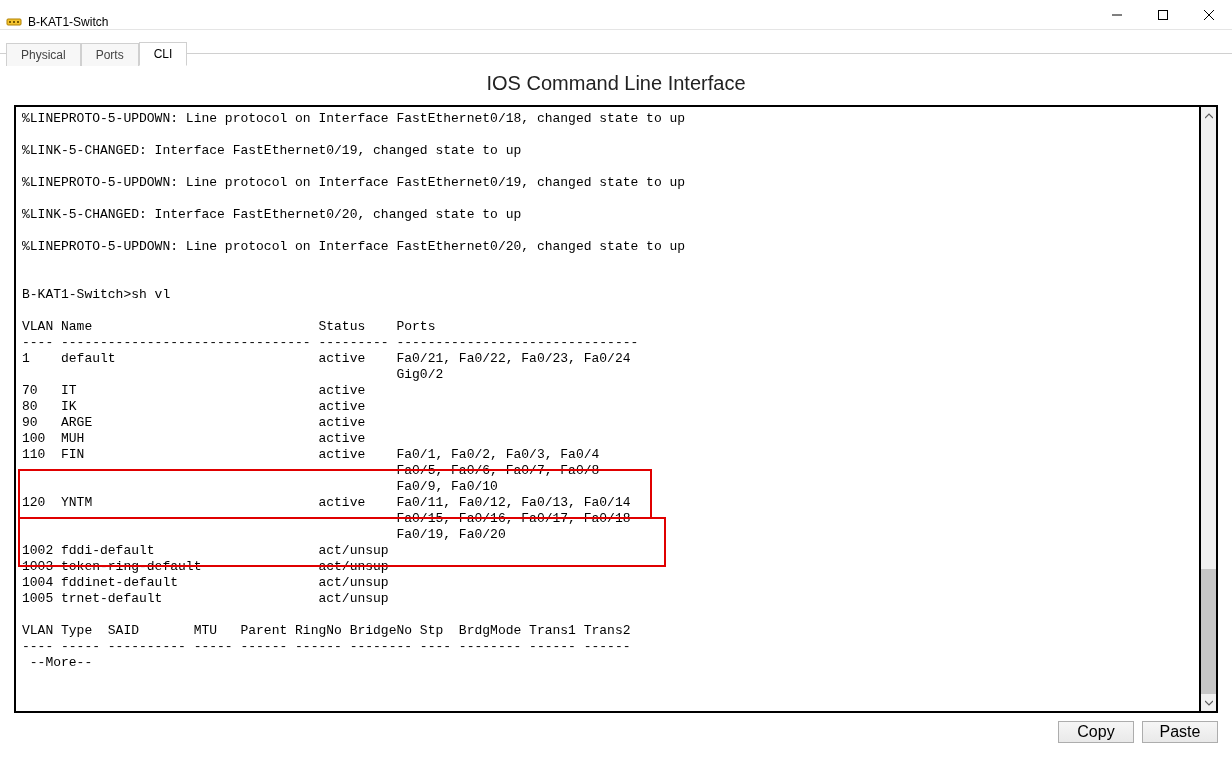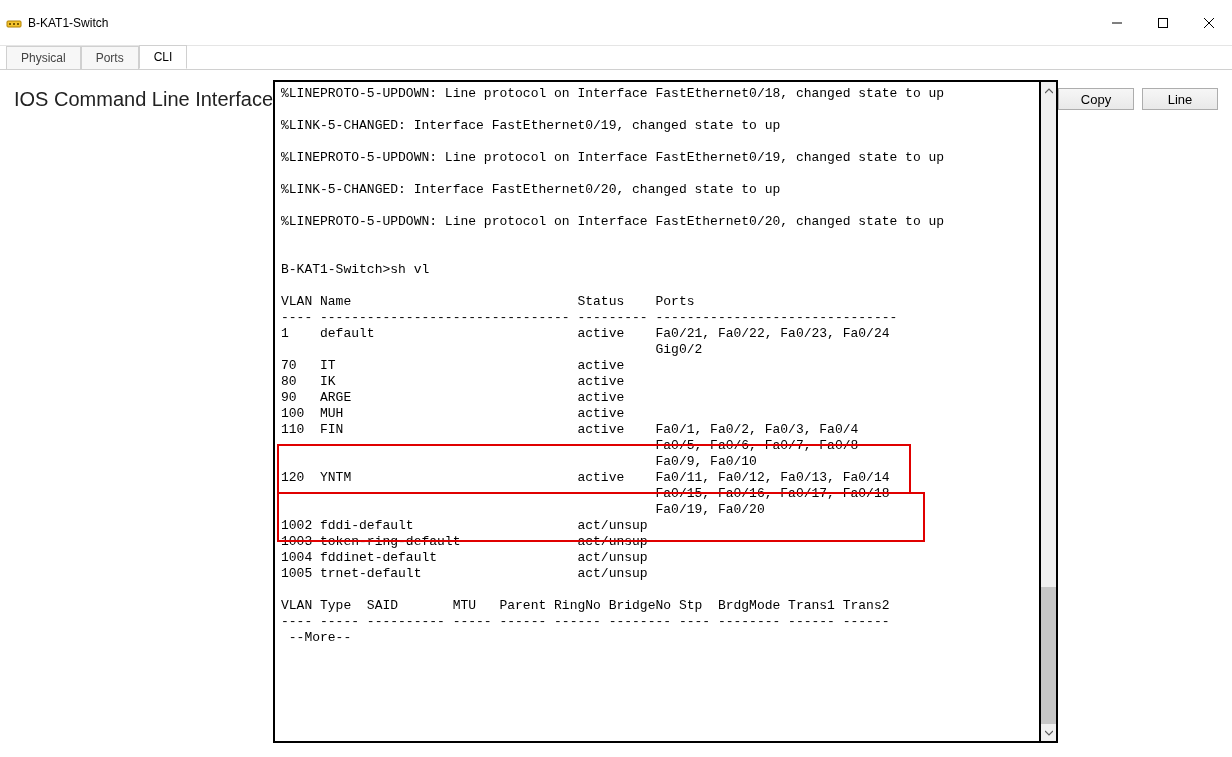--- a/index.html
+++ b/index.html
@@ -8,22 +8,22 @@
     font-size: 12px;
     background: #ffffff;
     width: 1232px;
     height: 757px;
     overflow: hidden;
     display: flex;
     flex-direction: column;
   }
   .titlebar {
     display: flex;
-    align-items: center;
-    height: 46px;
+    align-items: flex-end;
+    height: 30px;
     background: #ffffff;
     border-bottom: 1px solid #e5e5e5;
     padding-left: 6px;
   }
   .titlebar .app-icon {
     width: 16px; height: 16px;
     margin-right: 6px;
     display: inline-flex;
     align-items: center;
     justify-content: center;
@@ -54,32 +54,32 @@
   }
   .tab {
     padding: 4px 14px;
     border: 1px solid #d0d0d0;
     border-bottom: none;
     background: #f7f7f7;
     font-size: 12px;
     color: #444;
     margin-right: 0px;
     position: relative;
-    top: 0;
+    top: 13px;
     cursor: default;
   }
   .tab.active {
     background: #ffffff;
     border-bottom: 1px solid #fff;
     color: #000000;
   }
   .content {
     flex: 1;
     display: flex;
-    flex-direction: row;
+    flex-direction: column;
     padding: 10px 14px 14px 14px;
   }
   .cli-title {
     text-align: center;
     font-size: 20px;
     font-weight: 400;
     color: #222;
     margin: 8px 0 10px 0;
   }
   .terminal-wrap {
@@ -137,21 +137,21 @@
     display: flex;
     justify-content: flex-end;
     gap: 8px;
     margin-top: 8px;
   }
   .btn {
     min-width: 76px;
     height: 22px;
     border: 1px solid #adadad;
     background: linear-gradient(#f6f6f6,#e9e9e9);
-    font-size: 13px;
+    font-size: 16px;
     color: #000;
     padding: 0 14px;
     cursor: default;
     display: flex;
     align-items: center;
     justify-content: center;
   }
 </style>
 </head>
 <body>
@@ -244,15 +244,15 @@
       <div class="scroll-arrow">
         <svg width="8" height="6">
             <polyline points="0,1 4,5 8,1" fill="none" stroke="#5a5a5a" stroke-width="1.2"></polyline>
           </svg>
       </div>
     </div>
   </div>
 
   <div class="buttons-row">
     <div class="btn">Copy</div>
-    <div class="btn">Line</div>
+    <div class="btn">Paste</div>
   </div>
 </div>
 
 </body></html>

